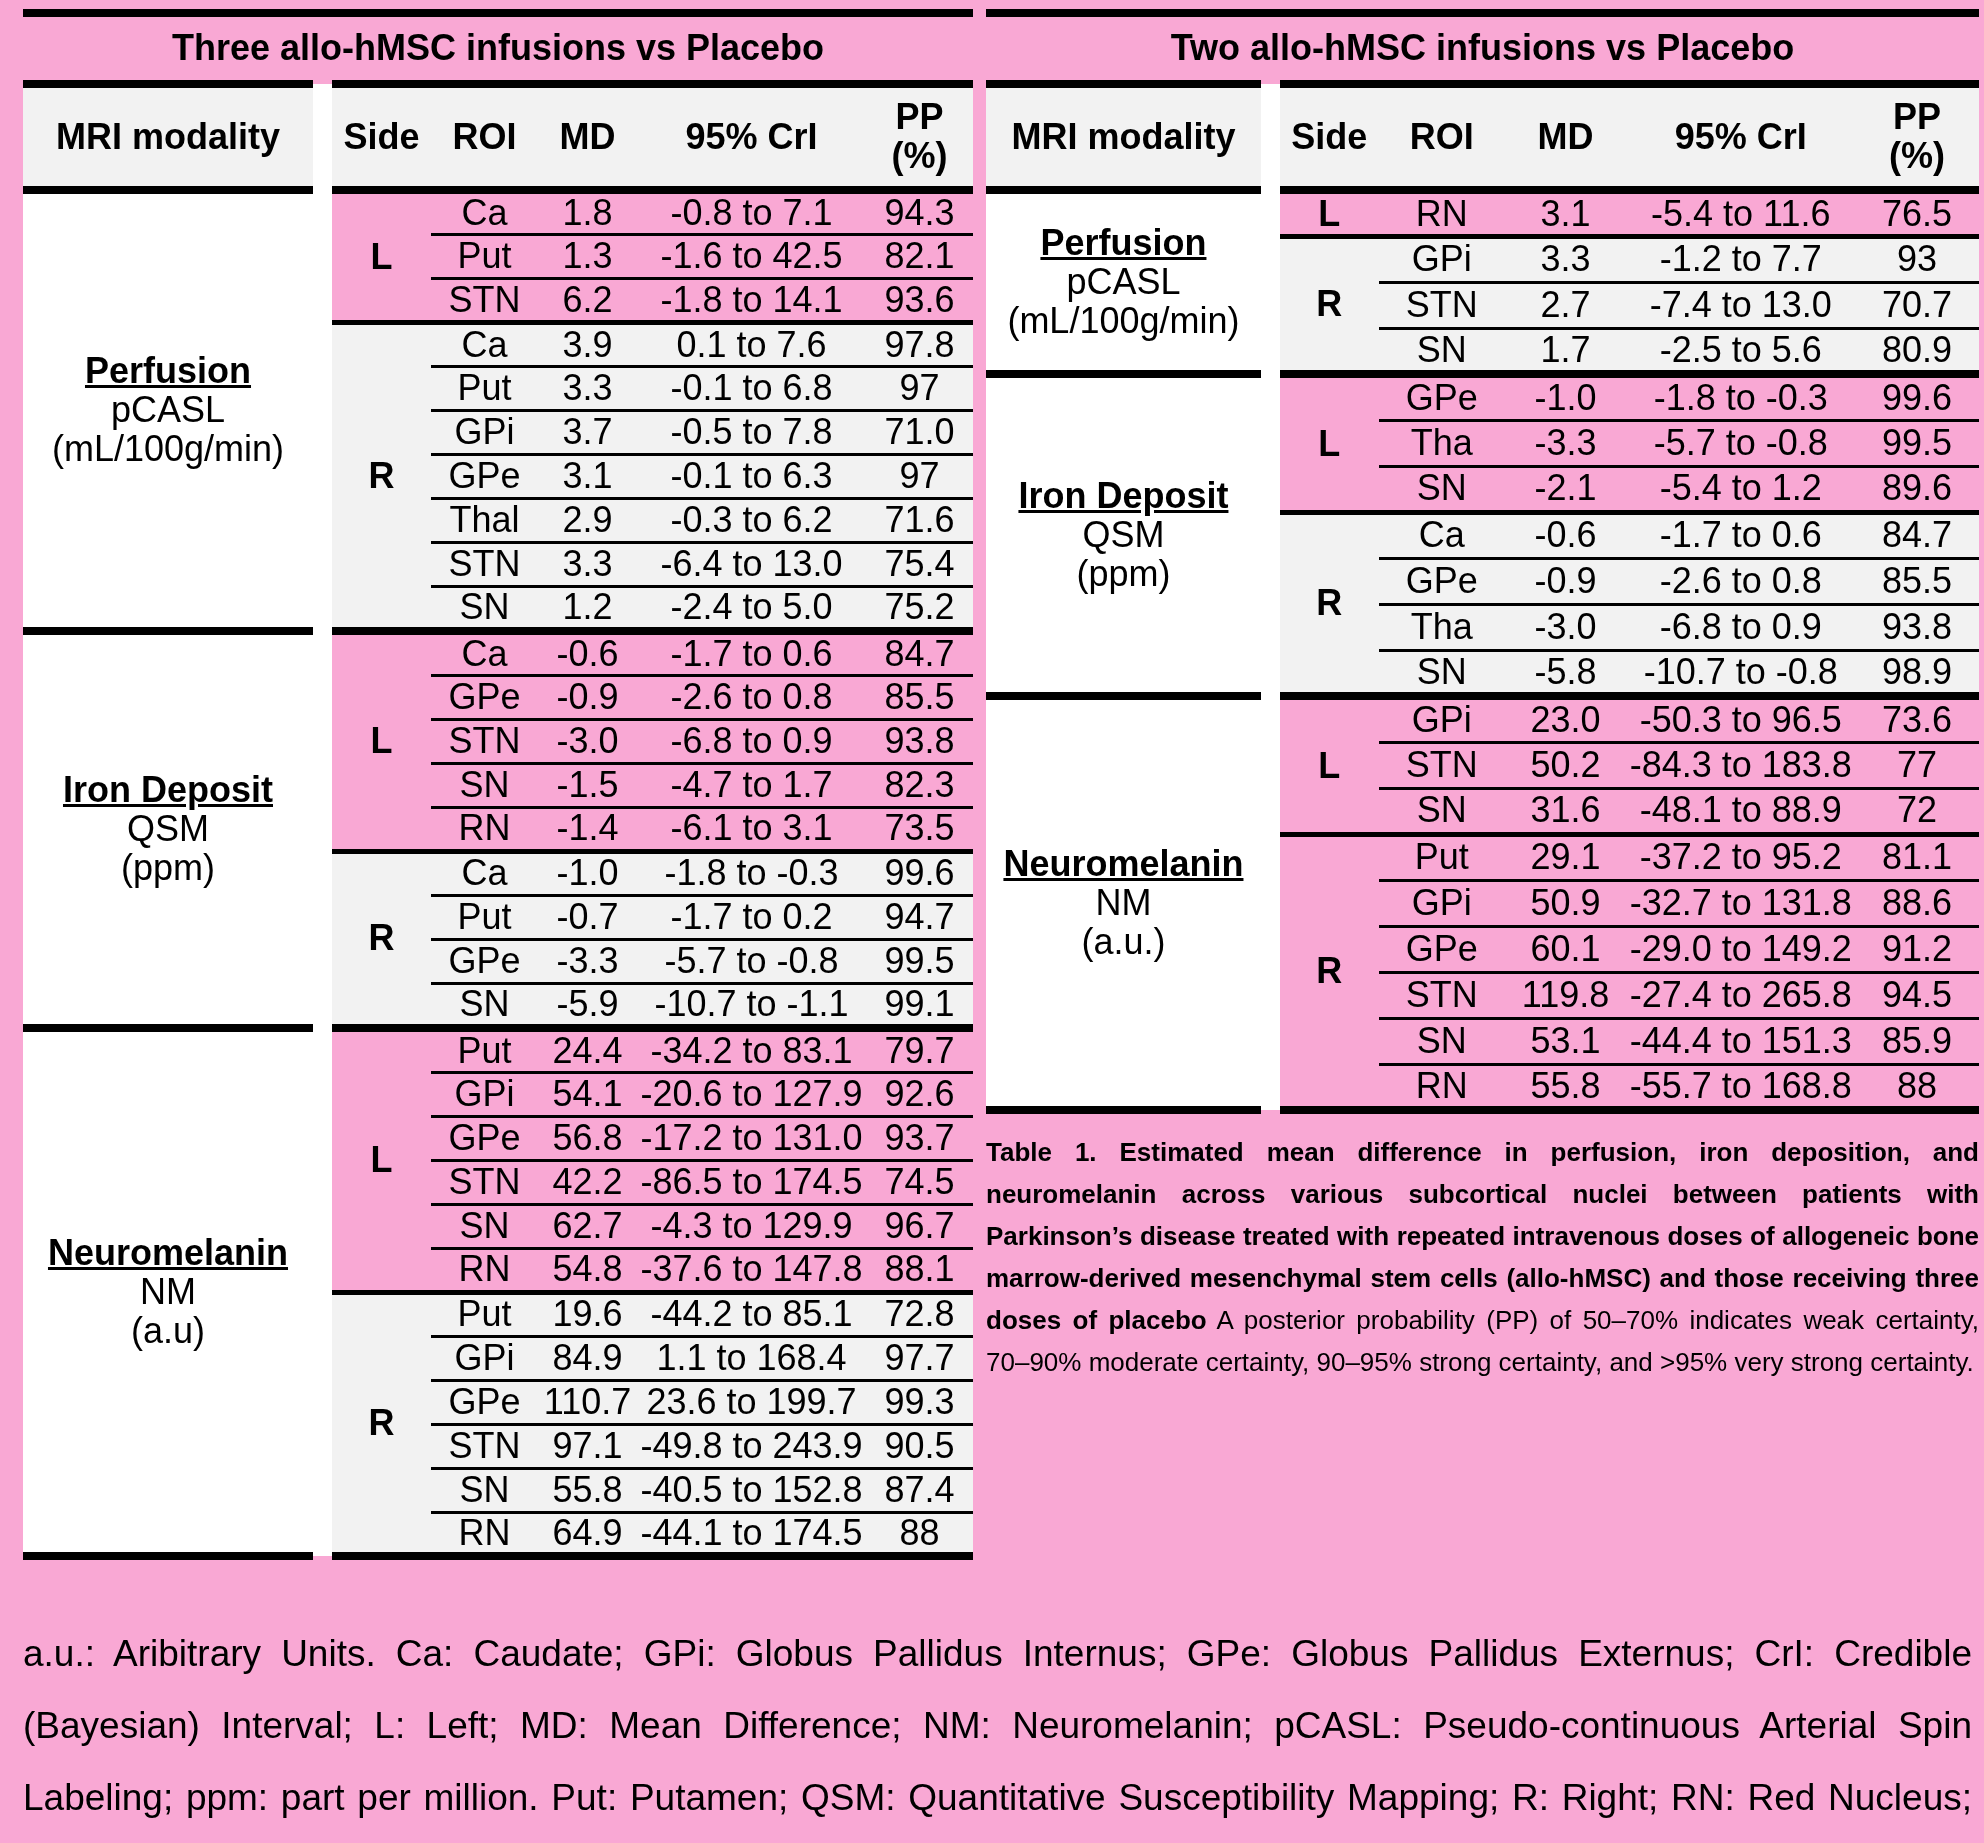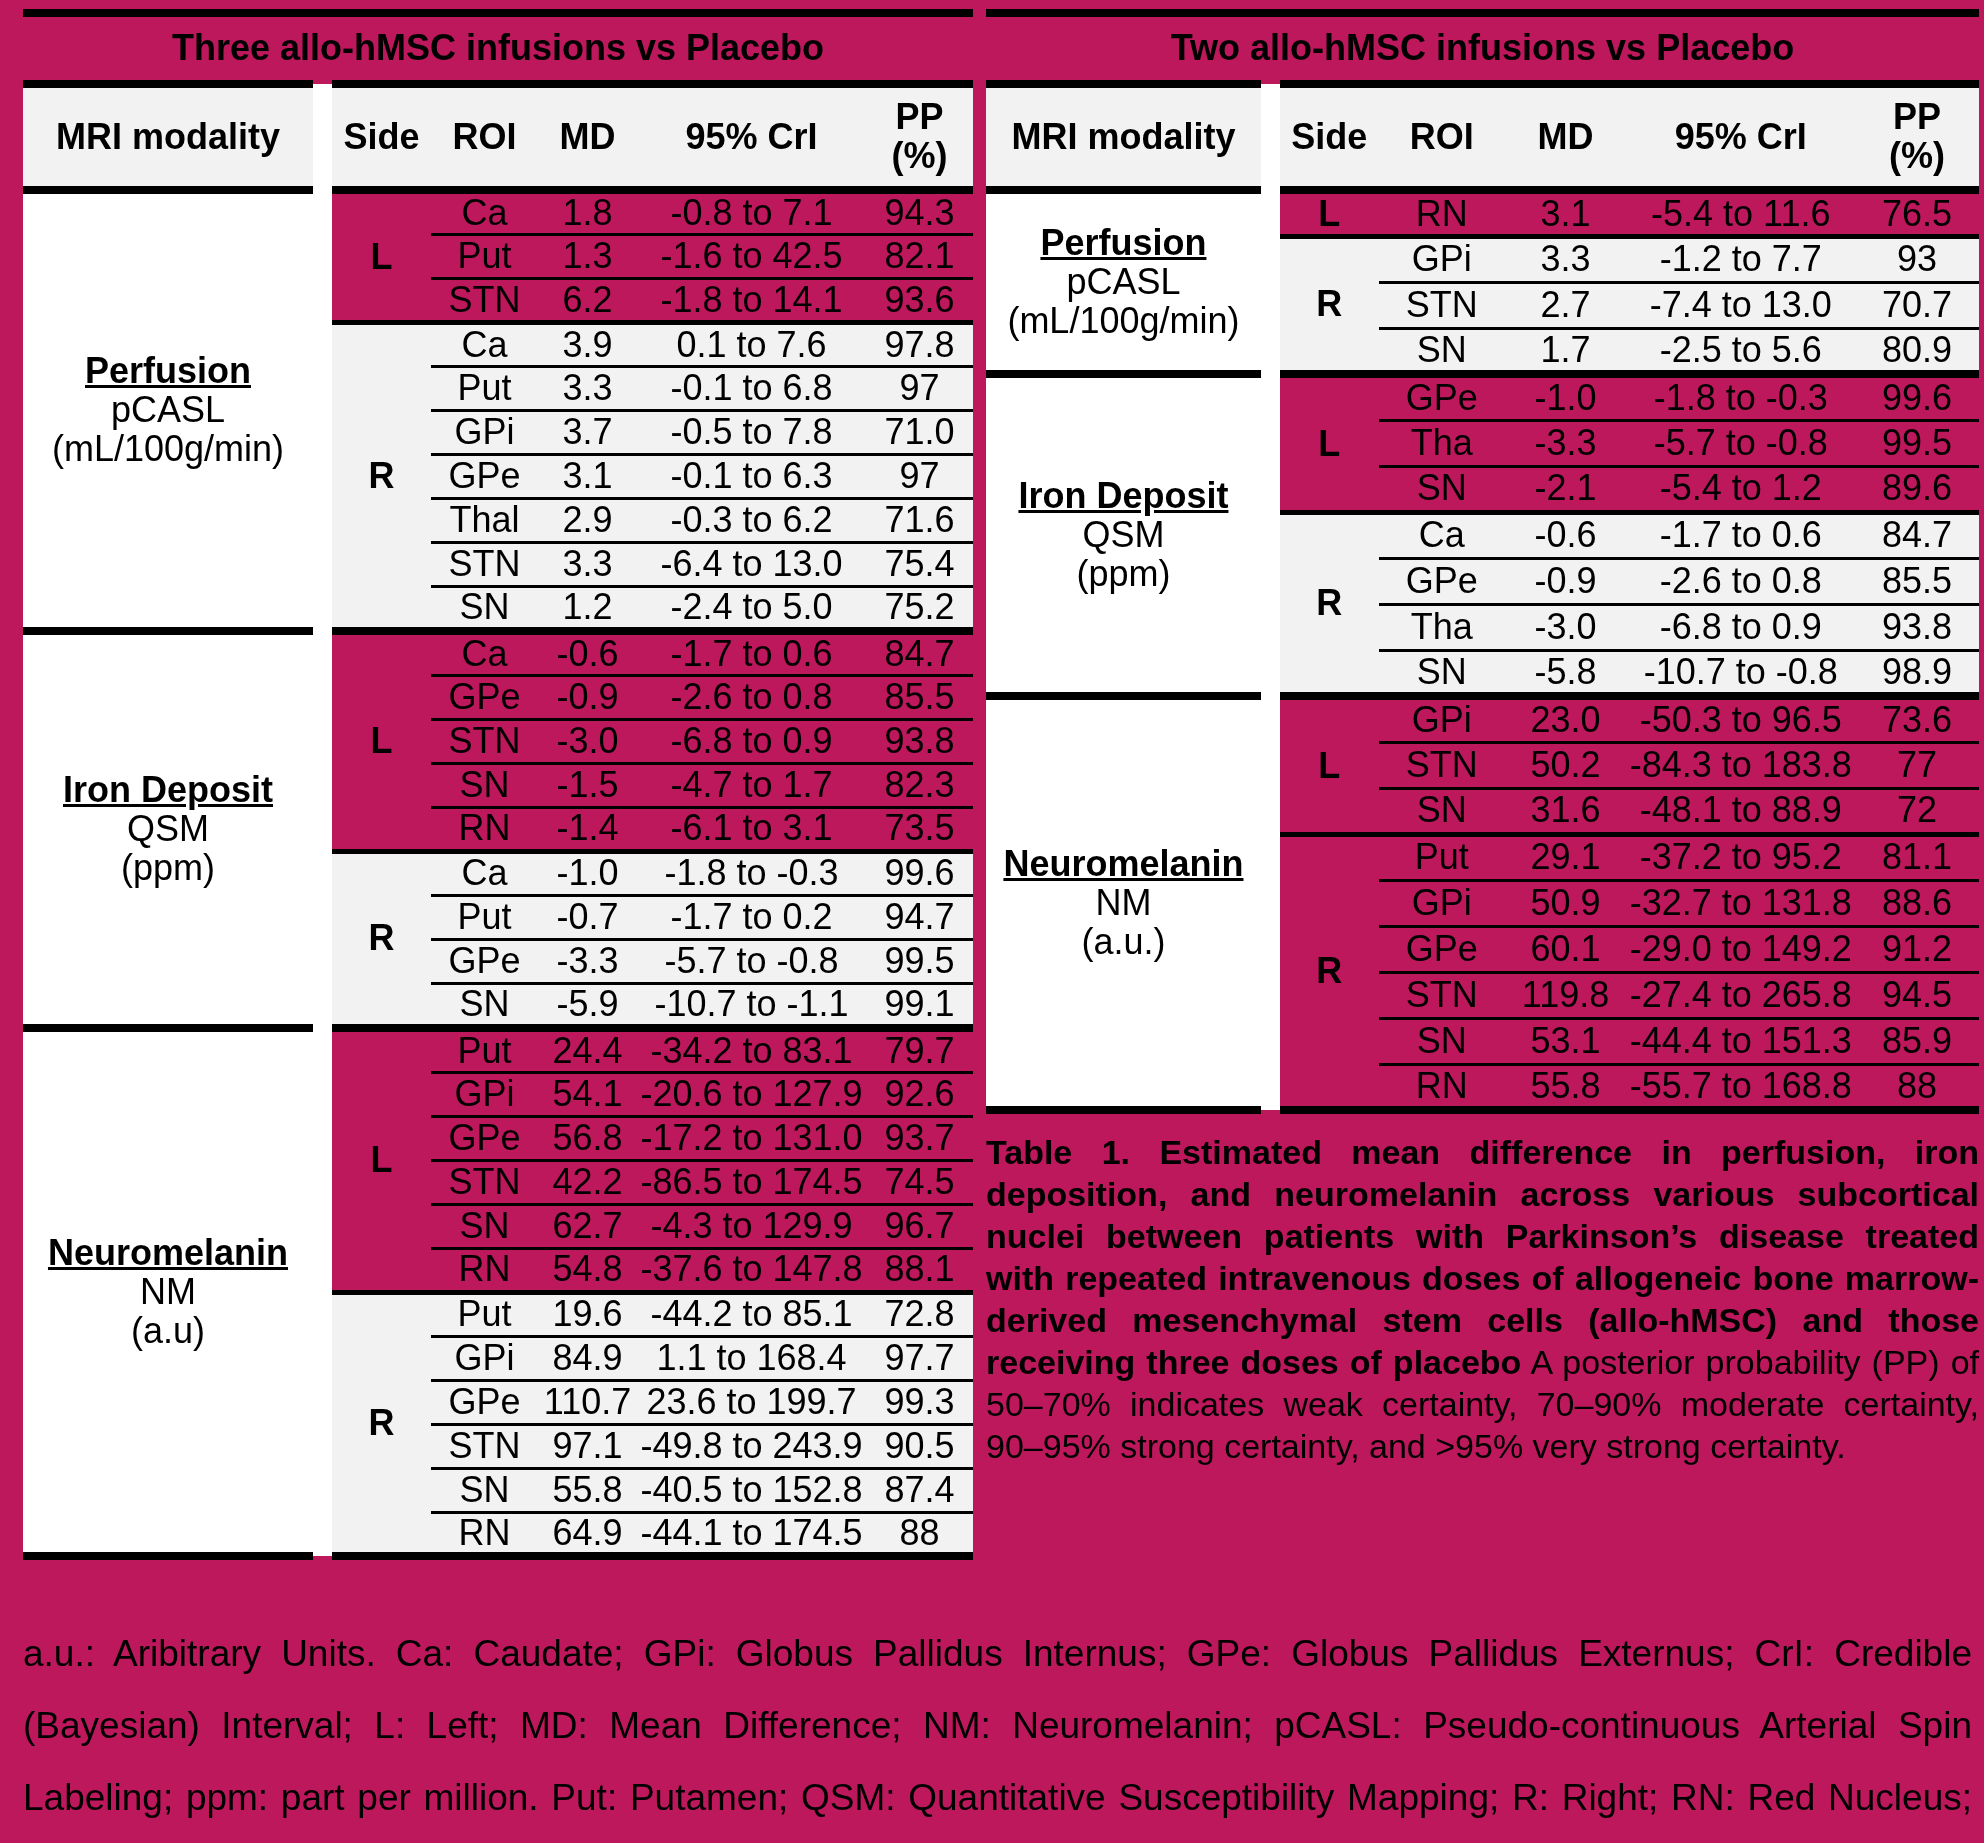--- a/index.html
+++ b/index.html
@@ -1,20 +1,20 @@
 <!DOCTYPE html>
 <html style="font-size:12.2px"><head>
 <meta charset="utf-8">
 <style>
   html,body{margin:0;padding:0;background:#ffffff;}
   .page{
     position:relative;
     width:1985px;
     height:1843px;
-    background:#be185d;
+    background:#f9a8d4;
     color:#000000;
     font-family:"Liberation Sans", sans-serif;
     overflow:hidden;
   }
   .col-left{position:absolute;left:23px;top:9.2px;}
   .col-right{position:absolute;left:986px;top:9.2px;width:993px;}
 
   table.tbl{border-collapse:collapse;table-layout:fixed;}
   table.tbl td{
     padding:0;
@@ -45,21 +45,21 @@
   td.modality{background:#ffffff;}
   td.side{font-weight:bold;}
   .mod-b{font-weight:bold;text-decoration:underline;}
   td.rsep{border-bottom:3.8px solid #000;}
   td.gsep{border-top:5.3px solid #000;}
   td.ssep{border-top:8.4px solid #000;}
   td.bbot{border-bottom:8.4px solid #000;}
 
   .caption{
     margin-top:17px;
-    font-size:34px;
+    font-size:26px;
     line-height:42px;
     text-align:justify;
   }
   .cap-b{font-weight:bold;}
   .footnote{
     position:absolute;
     left:23px;
     top:1618px;
     width:1949px;
     font-size:37px;

